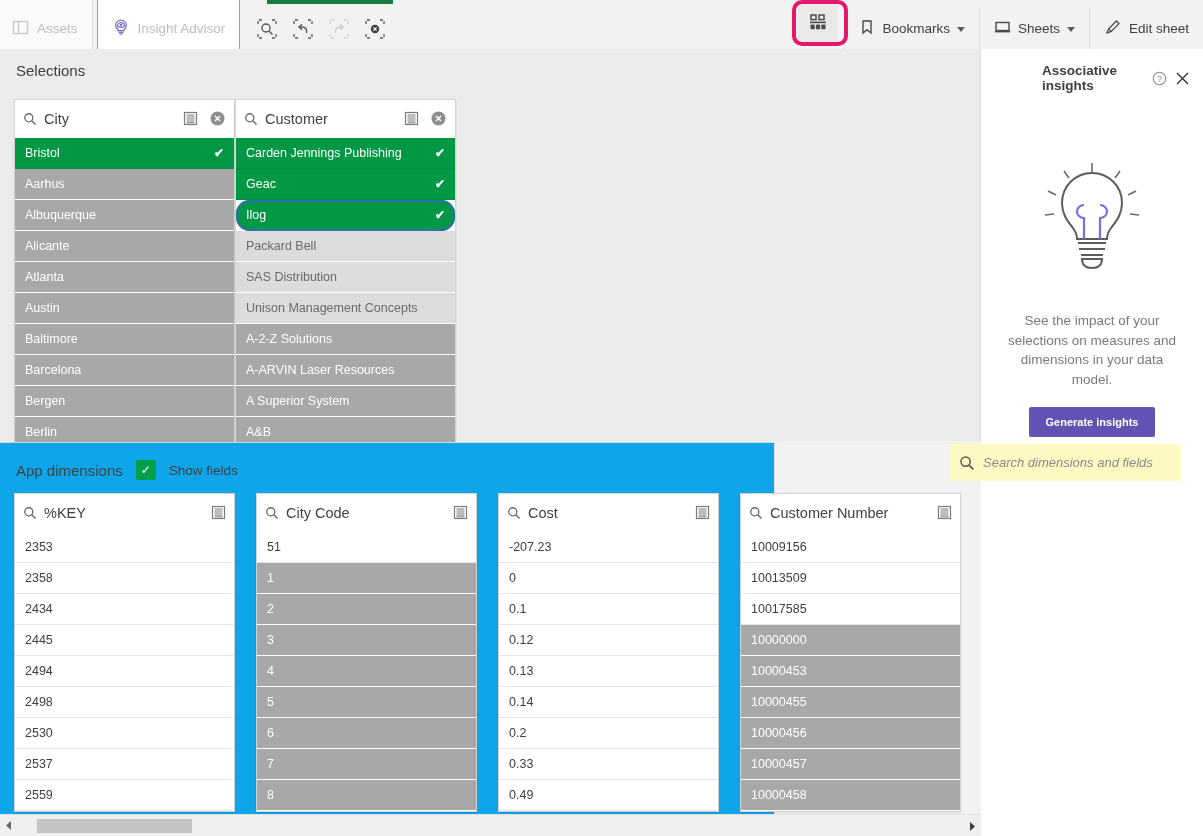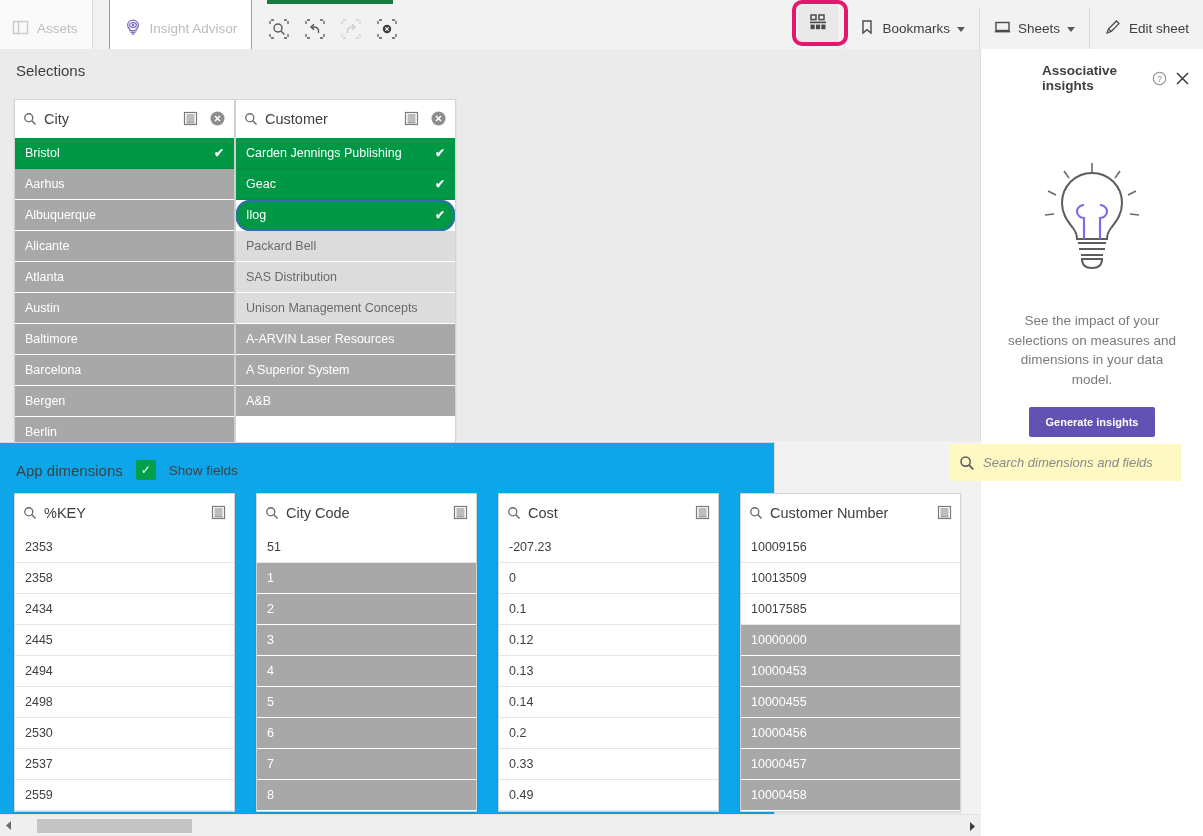--- a/index.html
+++ b/index.html
@@ -32,21 +32,21 @@
     background: #fafafa;
     border-right: 1px solid #dcdcdc;
     cursor: pointer;
     position: relative;
   }
   .tb-tab.assets { background: #fafafa; padding-left: 12px; }
   .tb-tab.advisor {
     background: #ffffff;
     border: 1px solid #9a92dd;
     border-top: none;
-    margin-left: 16px;
+    margin-left: 4px;
   }
   .tb-icon-btns { display: flex; align-items: center; gap: 14px; padding: 0 16px; }
   .tb-icon-btn { width: 22px; height: 22px; cursor: pointer; opacity: 1; }
   .tb-icon-btn.disabled { opacity: 0.35; cursor: default; }
 
   .tb-right {
     margin-left: auto;
     display: flex; align-items: stretch;
   }
   .tb-sep { width: 1px; background: #dcdcdc; margin: 8px 0; }
@@ -450,20 +450,23 @@
               <span class="tick">✔</span>
             </div>
             <div class="row alternative">
               <span class="lbl">Packard Bell</span>
             </div>
             <div class="row alternative">
               <span class="lbl">SAS Distribution</span>
             </div>
             <div class="row alternative">
               <span class="lbl">Unison Management Concepts</span>
+            </div>
+            <div class="row excluded">
+              <span class="lbl">A-2-Z Solutions</span>
             </div>
             <div class="row excluded">
               <span class="lbl">A-ARVIN Laser Resources</span>
             </div>
             <div class="row excluded">
               <span class="lbl">A Superior System</span>
             </div>
             <div class="row excluded">
               <span class="lbl">A&amp;B</span>
             </div>

